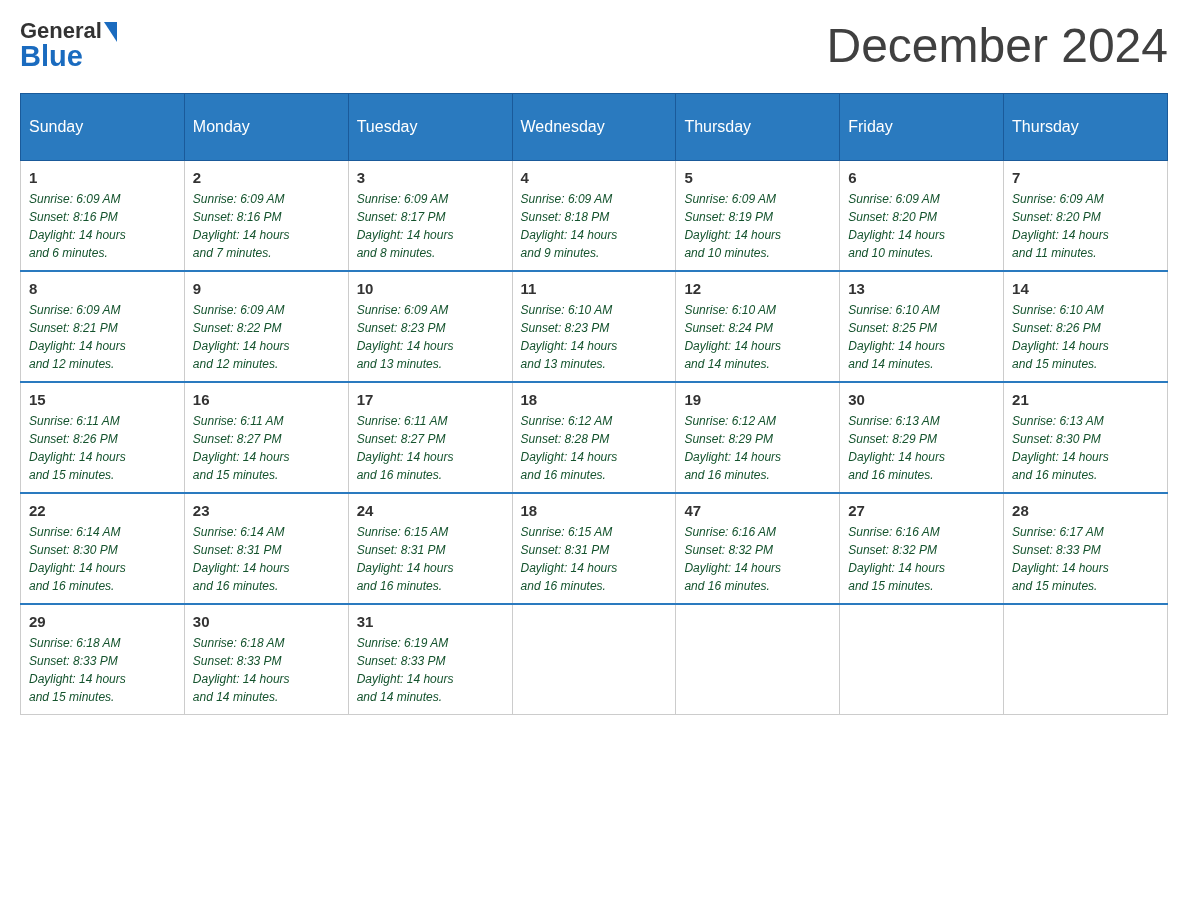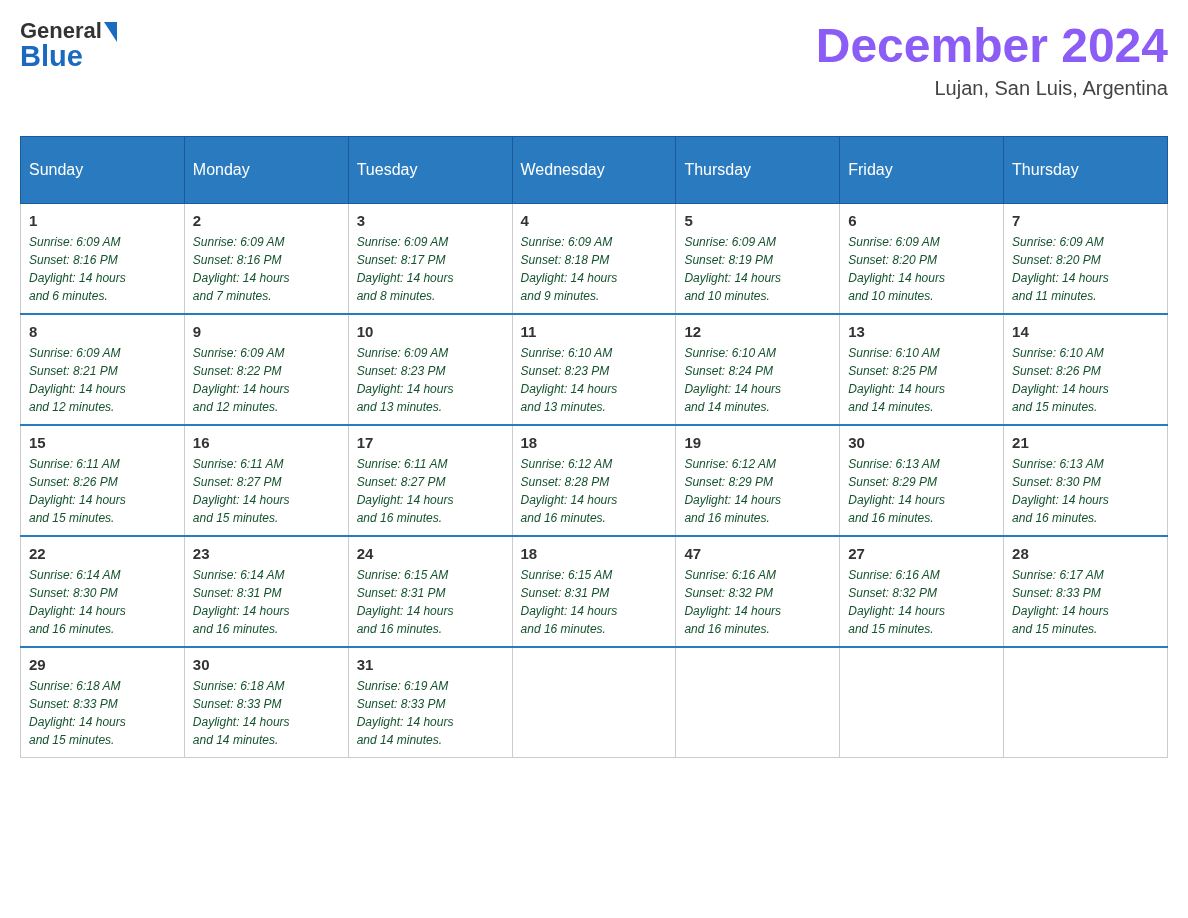--- a/index.html
+++ b/index.html
@@ -7,21 +7,21 @@
       font-family: Arial, sans-serif;
       background: #fff;
       padding: 20px;
       width: 1188px;
       min-height: 918px;
     }
     .header {
       display: flex;
       justify-content: space-between;
       align-items: flex-start;
-      margin-bottom: 36px;
+      margin-bottom: 20px;
     }
     .logo {
       display: flex;
       align-items: center;
       gap: 4px;
     }
     .logo-text-general {
       font-size: 22px;
       font-weight: bold;
       color: #333;
@@ -29,22 +29,22 @@
     .logo-text-blue {
       font-size: 29px;
       font-weight: bold;
       color: #1a6bbf;
     }
     .title-block {
       text-align: right;
     }
     .month-year {
       font-size: 48px;
-      font-weight: bold;
-      color: #8b5cf6;
+      font-weight: normal;
+      color: #404040;
       line-height: 1.1;
     }
     .location {
       font-size: 20px;
       color: #444;
       margin-top: 4px;
     }
     .calendar {
       width: 100%;
       border-collapse: collapse;
@@ -94,21 +94,20 @@
 <div class="header">
   <div class="logo">
     <div style="line-height:1">
       <span class="logo-text-general">General</span><span style="display:inline-block;width:0;height:0;border-left:13px solid transparent;border-right:0px solid transparent;border-top:20px solid #1a6bbf;vertical-align:top;margin-left:2px;margin-top:2px;"></span>
       <br>
       <span class="logo-text-blue">Blue</span>
     </div>
   </div>
   <div class="title-block">
     <div class="month-year">December 2024</div>
-    <div class="location">Lujan, San Luis, Argentina</div>
   </div>
 </div>
 
 <table class="calendar">
   <thead>
     <tr>
       <th>Sunday</th>
       <th>Monday</th>
       <th>Tuesday</th>
       <th>Wednesday</th>

